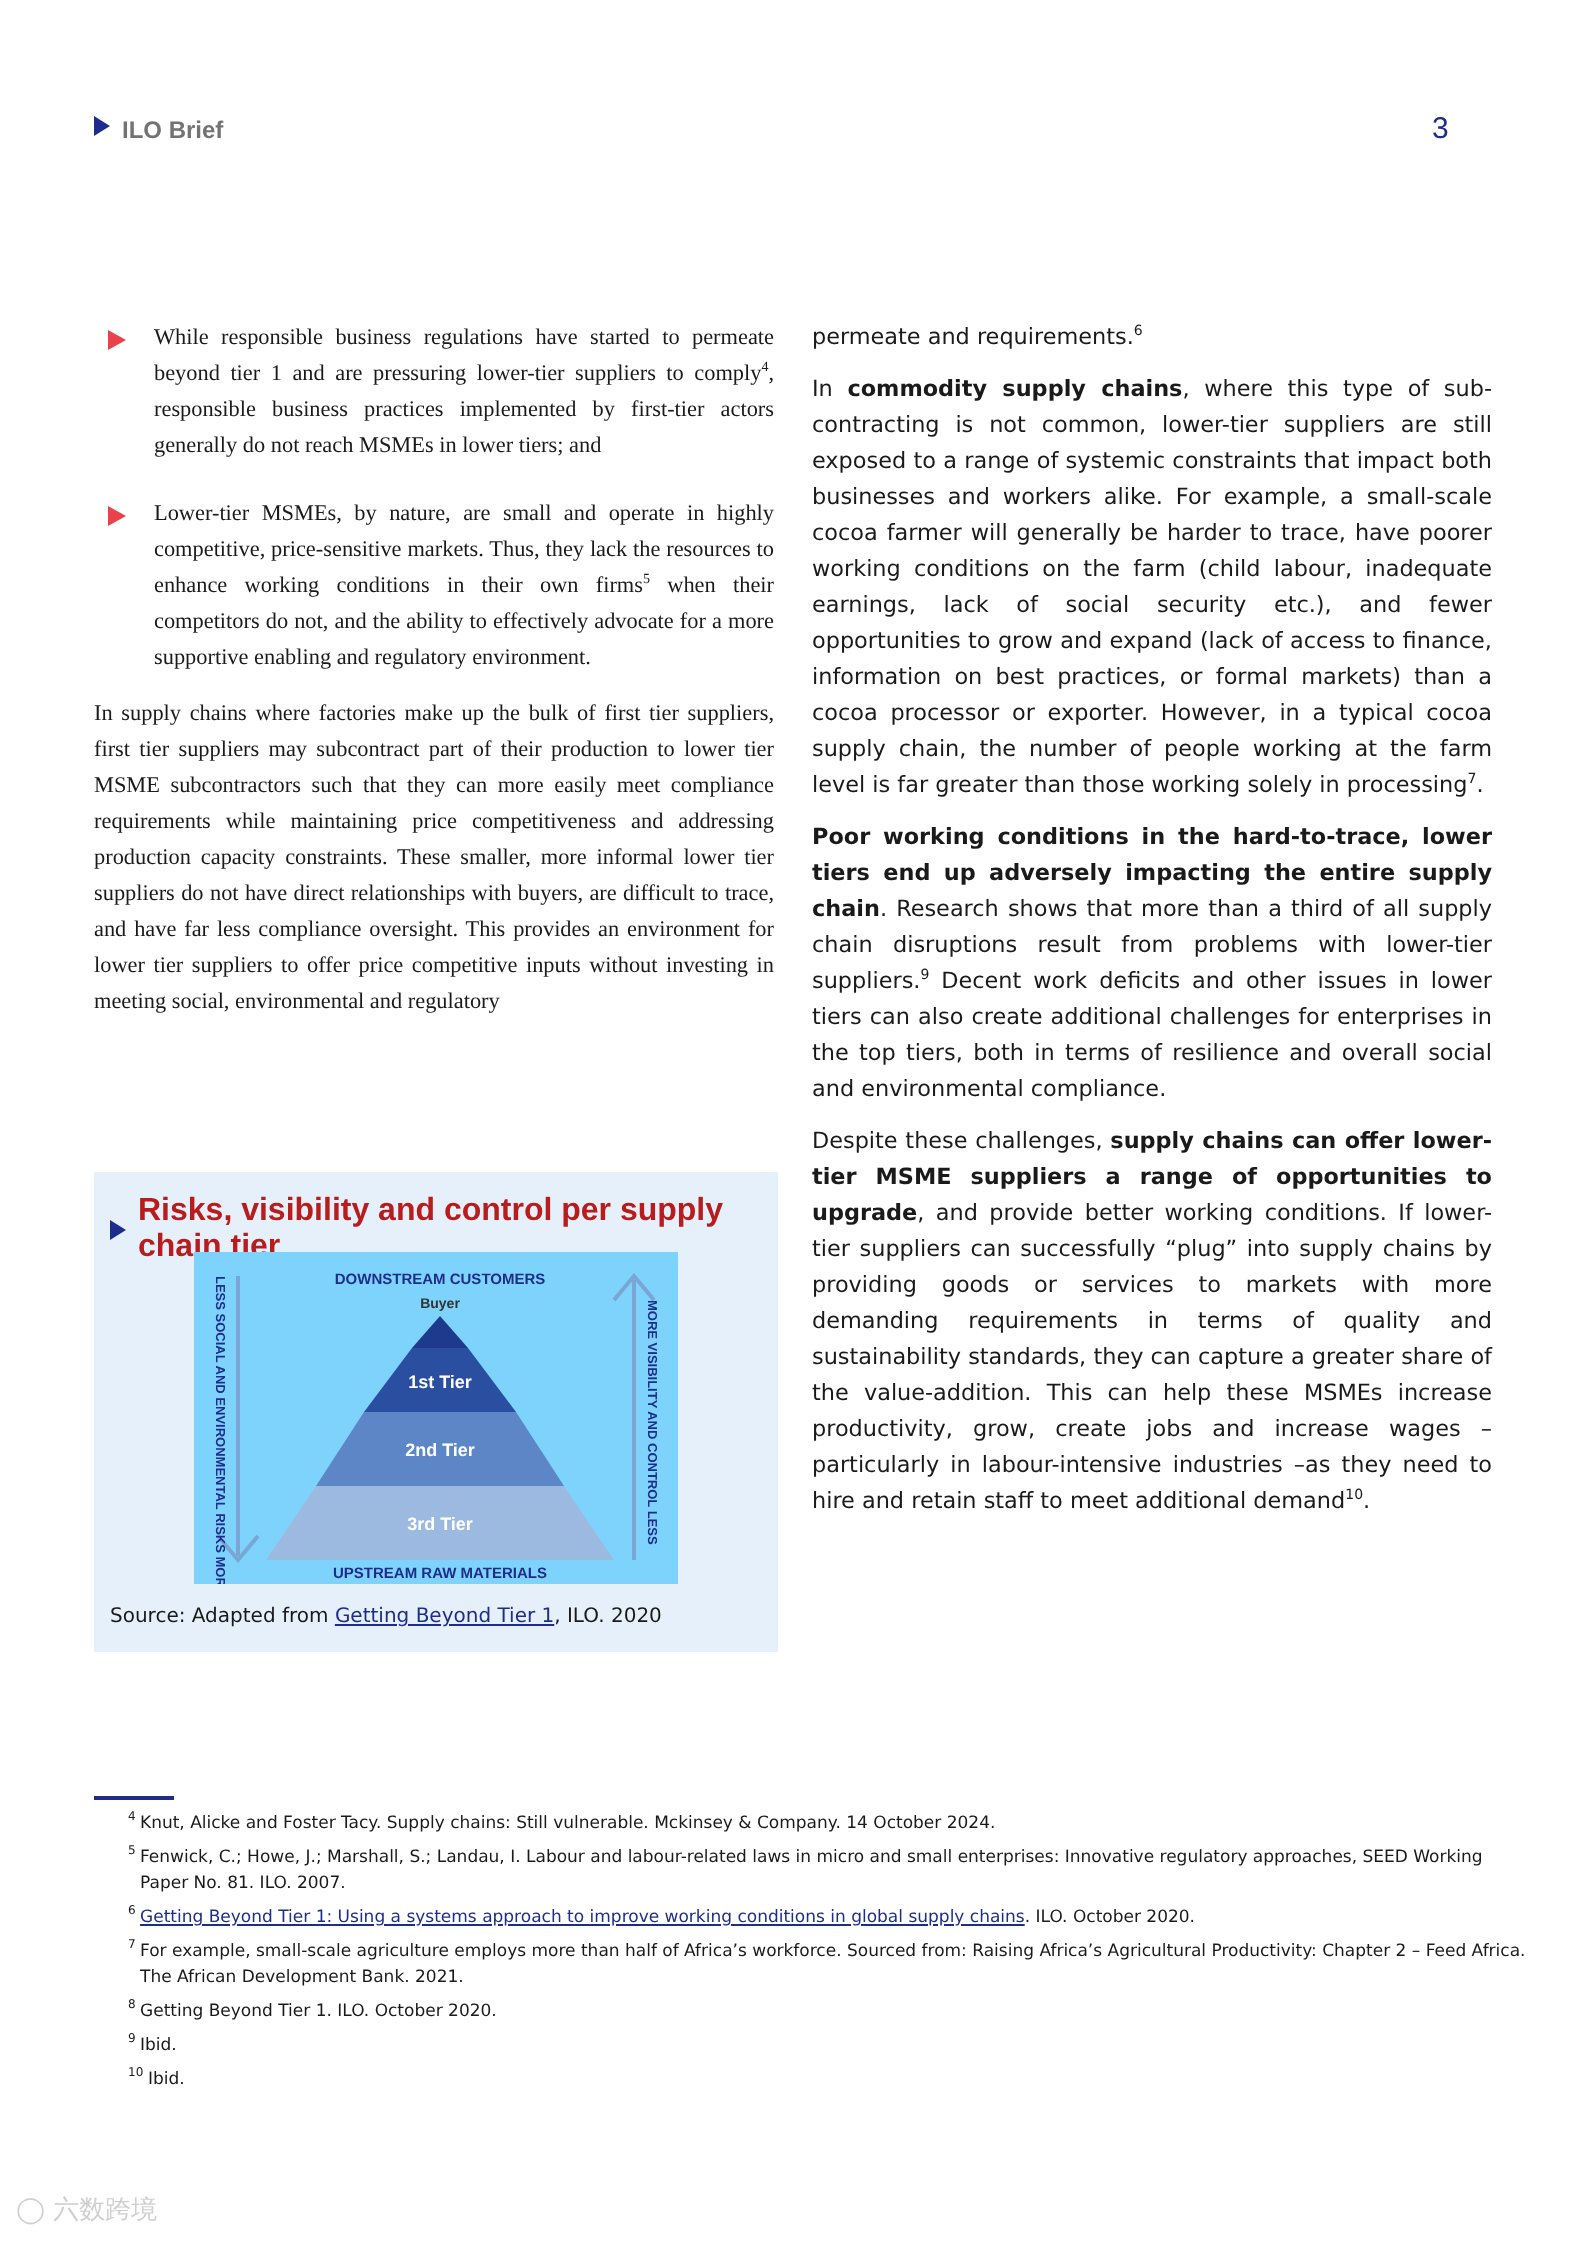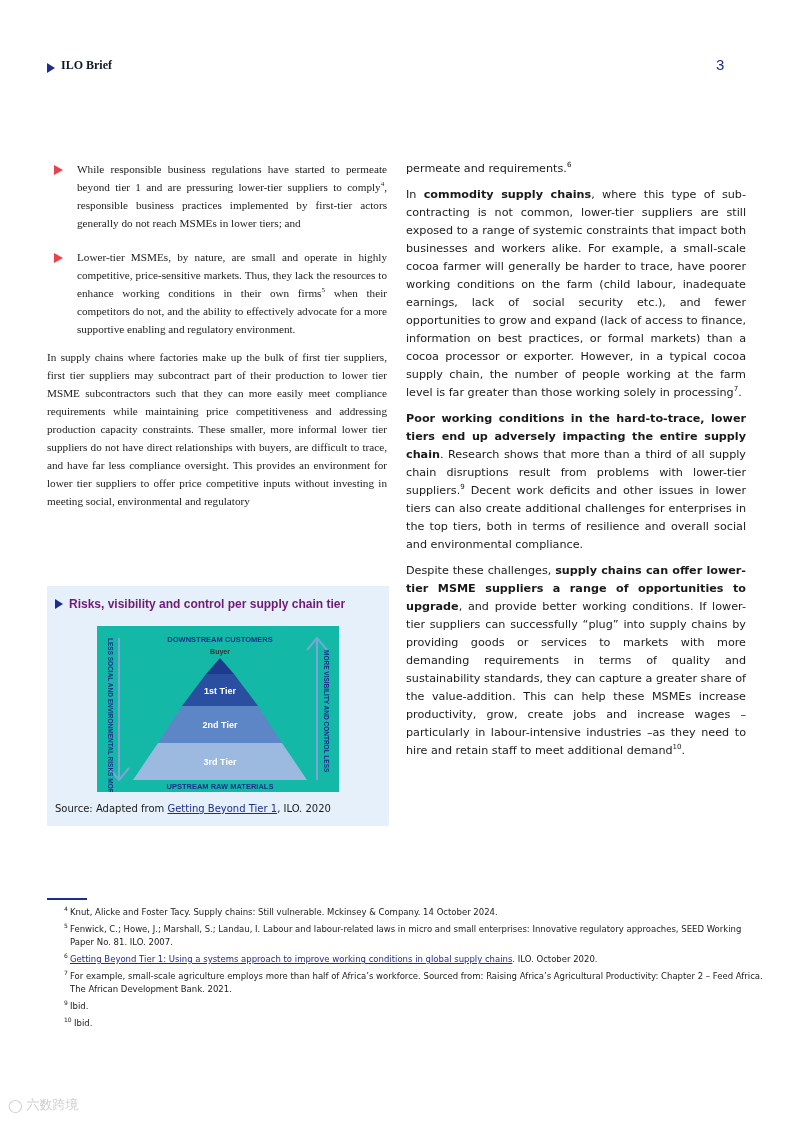--- a/index.html
+++ b/index.html
@@ -1,38 +1,38 @@
 <!DOCTYPE html>
 <html><head>
 <meta charset="utf-8">
 <style>
   * { box-sizing: border-box; margin: 0; padding: 0; }
   html, body { width: 793px; height: 1121px; background: #ffffff; }
   body { position: relative; font-family: "DejaVu Sans", sans-serif; color: #1a1a1a; overflow: hidden; }
 
   .header { position: absolute; left: 47px; top: 58px; width: 700px; }
-  .brief-line { display: flex; align-items: flex-end; font-family: Liberation Serif, serif; font-weight: bold; font-size: 12px; color: #0f172a; }
+  .brief-line { display: flex; align-items: flex-start; font-family: Liberation Sans, sans-serif; font-weight: bold; font-size: 12px; color: #737373; }
   .tri { display: inline-block; width: 0; height: 0; border-top: 5px solid transparent; border-bottom: 5px solid transparent; border-left: 8px solid #1e2d8c; margin-right: 6px; }
   .subtitle { font-family: "Liberation Sans", sans-serif; font-size: 11px; color: #1e2d8c; margin-top: 6px; margin-left: 15px; }
   .page-num { position: absolute; left: 716px; top: 56px; font-family: "Liberation Sans", sans-serif; font-size: 15px; color: #1e2d8c; }
 
   .col { position: absolute; font-size: 11.2px; line-height: 18px; text-align: justify; }
   .col-left { left: 47px; top: 160px; width: 340px; font-family: Liberation Serif, serif; }
   .col-right { left: 406px; top: 160px; width: 340px; }
   p { margin-bottom: 8px; }
   b { font-weight: bold; }
   sup { font-size: 7px; line-height: 0; vertical-align: super; }
 
   .bullet { position: relative; padding-left: 30px; margin-bottom: 16px; }
   .bullet .rtri { position: absolute; left: 7px; top: 5px; width: 0; height: 0; border-top: 5px solid transparent; border-bottom: 5px solid transparent; border-left: 9px solid #e8424a; }
 
   .box { position: absolute; left: 47px; top: 586px; width: 342px; height: 240px; background: #e6f0fa; }
-  .box-title { position: absolute; left: 8px; top: 11px; display: flex; align-items: center; font-family: "Liberation Sans", sans-serif; font-weight: bold; font-size: 12px; color: #701a75; }
+  .box-title { position: absolute; left: 8px; top: 11px; display: flex; align-items: center; font-family: "Liberation Sans", sans-serif; font-weight: bold; font-size: 16px; color: #b91c1c; }
   .box-title .tri { border-left-color: #1e2d8c; }
-  .figure { position: absolute; left: 50px; top: 40px; width: 242px; height: 166px; background: #14b8a6; }
+  .figure { position: absolute; left: 50px; top: 40px; width: 242px; height: 166px; background: #7dd3fc; }
   .box-source { position: absolute; left: 8px; top: 217px; font-size: 10px; color: #1a1a1a; }
   .box-source a { color: #1e2d8c; text-decoration: underline; }
 
   .fn-rule { position: absolute; left: 47px; top: 898px; width: 40px; border-top: 2px solid #1e2d8c; }
   .footnotes { position: absolute; left: 64px; top: 906px; width: 700px; font-size: 8.5px; line-height: 13px; }
   .fn { position: relative; padding-left: 6px; margin-bottom: 4px; }
   .fn sup { position: absolute; left: 0; top: 3px; font-size: 6px; }
   .fn a { color: #1e2d8c; text-decoration: underline; }
 
   .watermark { position: absolute; left: 8px; top: 1096px; font-size: 13px; color: #cfcfcf; font-family: "DejaVu Sans", sans-serif; display: flex; align-items: center; gap: 4px; }
@@ -104,20 +104,21 @@
   <p><b>Poor working conditions in the hard-to-trace, lower tiers end up adversely impacting the entire supply chain</b><span>. Research shows that more than a third of all supply chain disruptions result from problems with lower-tier suppliers.</span><sup>9</sup><span> Decent work deficits and other issues in lower tiers can also create additional challenges for enterprises in the top tiers, both in terms of resilience and overall social and environmental compliance.</span></p>
   <p><span>Despite these challenges, </span><b>supply chains can offer lower-tier MSME suppliers a range of opportunities to upgrade</b><span>, and provide better working conditions. If lower-tier suppliers can successfully “plug” into supply chains by providing goods or services to markets with more demanding requirements in terms of quality and sustainability standards, they can capture a greater share of the value-addition. This can help these MSMEs increase productivity, grow, create jobs and increase wages – particularly in labour-intensive industries –as they need to hire and retain staff to meet additional demand</span><sup>10</sup><span>.</span></p>
 </div>
 
 <div class="fn-rule"></div>
 <div class="footnotes">
   <div class="fn"><sup>4</sup><span>Knut, Alicke and Foster Tacy. Supply chains: Still vulnerable. Mckinsey &amp; Company. 14 October 2024.</span></div>
   <div class="fn"><sup>5</sup><span>Fenwick, C.; Howe, J.; Marshall, S.; Landau, I. Labour and labour-related laws in micro and small enterprises: Innovative regulatory approaches, SEED Working Paper No. 81. ILO. 2007.</span></div>
   <div class="fn"><sup>6</sup><a>Getting Beyond Tier 1: Using a systems approach to improve working conditions in global supply chains</a><span>. ILO. October 2020.</span></div>
   <div class="fn"><sup>7</sup><span>For example, small-scale agriculture employs more than half of Africa’s workforce. Sourced from: Raising Africa’s Agricultural Productivity: Chapter 2 – Feed Africa. The African Development Bank. 2021.</span></div>
+  <div class="fn"><sup>8</sup><span>Getting Beyond Tier 1. ILO. October 2020.</span></div>
   <div class="fn"><sup>9</sup><span>Ibid.</span></div>
   <div class="fn" style="padding-left:10px;"><sup>10</sup><span>Ibid.</span></div>
 </div>
 
 <div class="watermark">
   <span>◯</span>
   <span>六数跨境</span>
 </div>
 
 </body></html>

